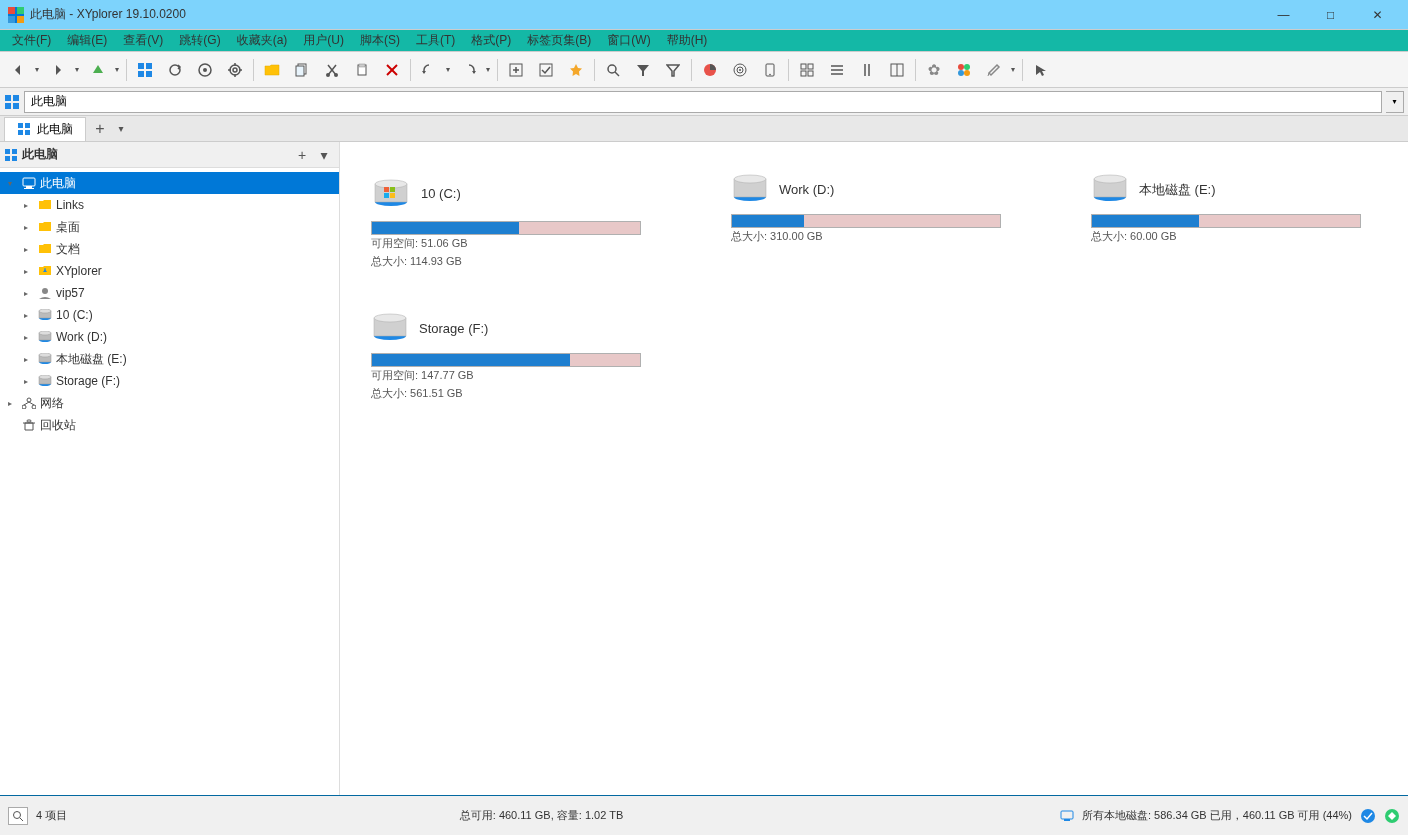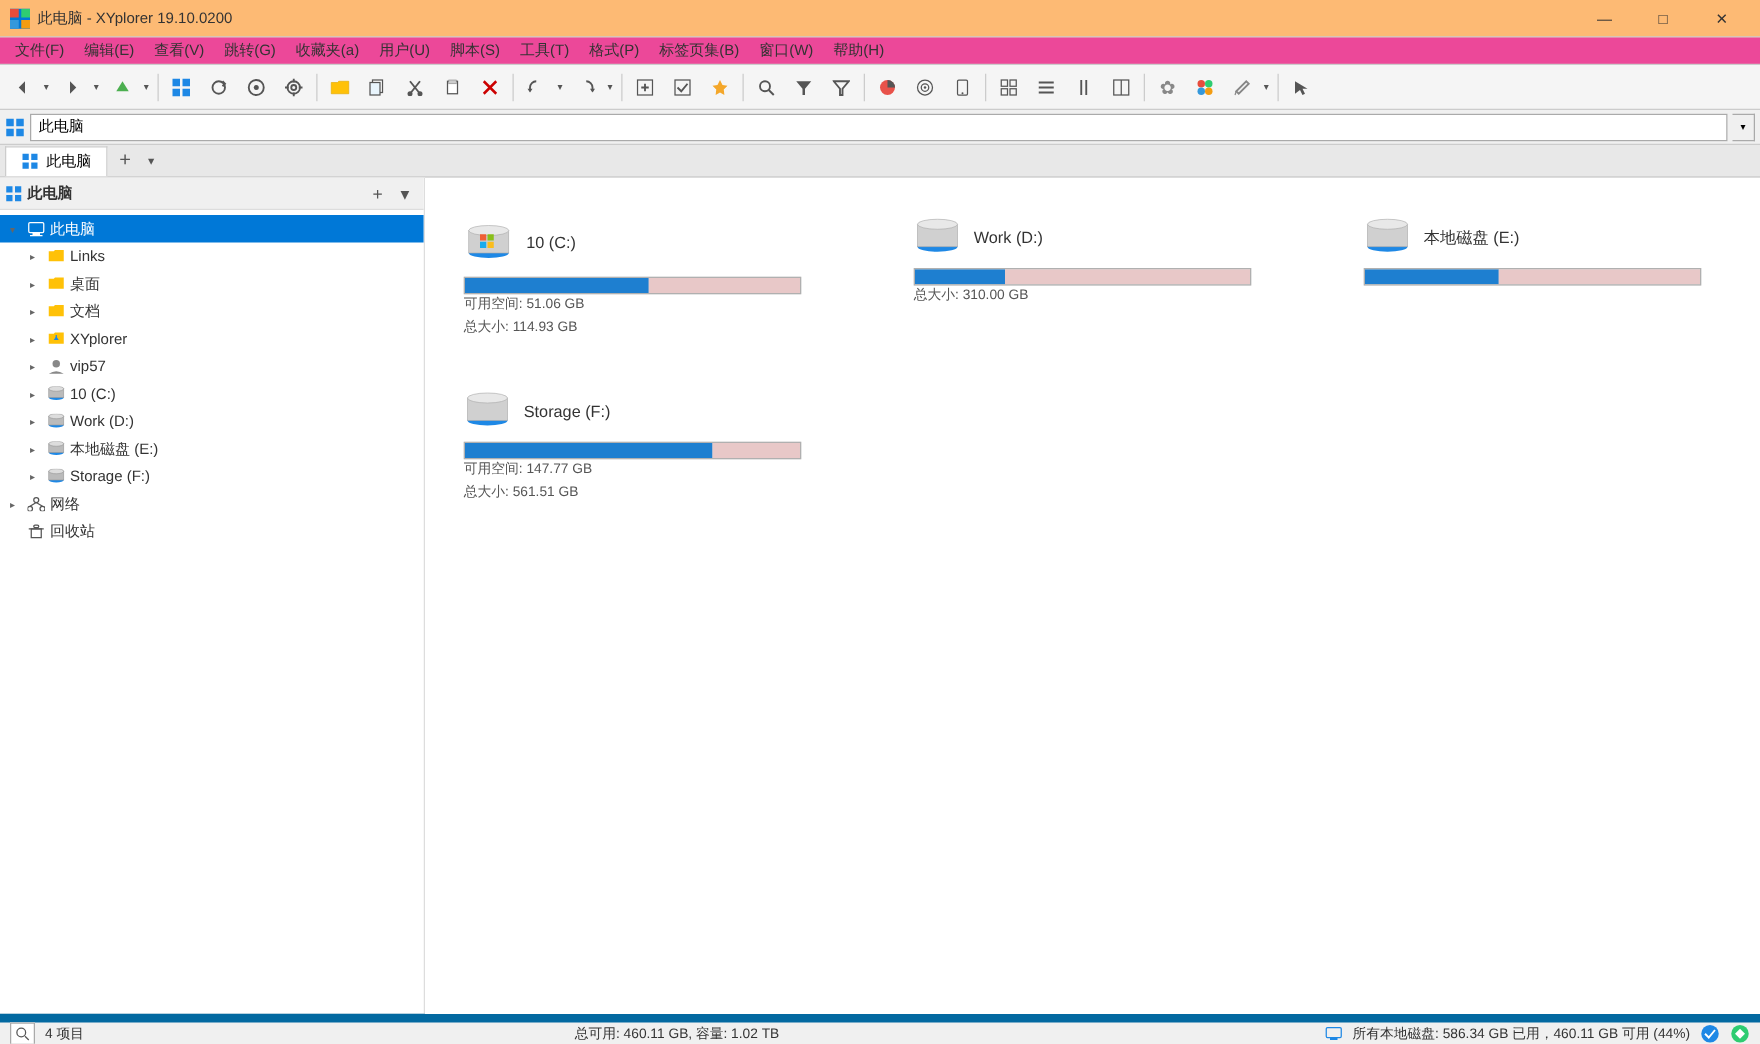--- a/index.html
+++ b/index.html
@@ -1,26 +1,26 @@
 <!DOCTYPE html>
 <html><head>
   <meta charset="utf-8">
   <style>
     * { margin: 0; padding: 0; box-sizing: border-box; }
     body { font-family: 'Microsoft YaHei', SimSun, sans-serif; font-size: 12px; background: #f0f0f0; width: 1408px; height: 835px; overflow: hidden; display: flex; flex-direction: column; }
 
     
-    #title-bar { background: #fdba74; height: 30px; display: flex; align-items: center; justify-content: space-between; padding: 0 8px; border-bottom: 1px solid #ccc; gap: 32px; }
+    #title-bar { background: #7dd3fc; height: 30px; display: flex; align-items: center; justify-content: space-between; padding: 0 8px; border-bottom: 1px solid #ccc; gap: 32px; }
     #title-bar-left { display: flex; align-items: center; gap: 6px; font-size: 12px; color: #333; }
     #title-bar-left .app-icon { width: 16px; height: 16px; background: #0078d7; display: flex; align-items: center; justify-content: center; color: white; font-size: 9px; font-weight: bold; }
     #title-bar-controls { display: flex; gap: 2px; }
     .title-btn { width: 45px; height: 30px; display: flex; align-items: center; justify-content: center; cursor: pointer; font-size: 12px; color: #333; }
 
     
-    #menu-bar { background: #ec4899; height: 22px; display: flex; align-items: center; padding: 0 4px; border-bottom: 1px solid #ccc; }
+    #menu-bar { background: #14b8a6; height: 22px; display: flex; align-items: center; padding: 0 4px; border-bottom: 1px solid #ccc; }
     .menu-item { padding: 2px 8px; cursor: pointer; font-size: 12px; color: #333; }
 
     
     #toolbar { background: #f5f5f5; height: 36px; display: flex; align-items: center; padding: 0 4px; border-bottom: 1px solid #ccc; gap: 2px; }
     .tb-btn { width: 28px; height: 28px; display: flex; align-items: center; justify-content: center; cursor: pointer; border: 1px solid transparent; border-radius: 2px; font-size: 14px; color: #444; }
     .tb-sep { width: 1px; height: 22px; background: #ccc; margin: 0 2px; }
     .tb-btn-with-arrow { display: flex; align-items: center; }
     .tb-arrow { width: 10px; height: 28px; display: flex; align-items: center; justify-content: center; cursor: pointer; font-size: 8px; color: #555; }
 
     
@@ -39,21 +39,21 @@
     .indent-1 { padding-left: 24px; }
 
     
     #content { flex: 1; background: white; overflow-y: auto; padding: 20px; display: flex; flex-direction: column; }
     .drives-grid { display: grid; grid-template-columns: repeat(3, 340px); gap: 20px; }
     .drive-card { display: flex; flex-direction: column; padding: 10px; border: 1px solid transparent; cursor: pointer; }
     .drive-header { display: flex; align-items: center; gap: 10px; margin-bottom: 8px; }
     .drive-info { font-size: 11px; color: #555; line-height: 1.6; }
 
     
-    #status-bar { height: 24px; background: #f0f0f0; border-top: 7px solid #0369a1; display: flex; align-items: center; justify-content: space-between; padding: 0 8px; font-size: 11px; color: #333; }
+    #status-bar { height: 40px; background: #f0f0f0; border-top: 1px solid #0369a1; display: flex; align-items: center; justify-content: space-between; padding: 0 8px; font-size: 11px; color: #333; }
     #status-bar-left { display: flex; align-items: center; gap: 8px; }
     #status-bar-right { display: flex; align-items: center; gap: 8px; padding-left: 44px; }
     .status-search { width: 20px; height: 18px; background: white; border: 1px solid #aaa; display: flex; align-items: center; justify-content: center; cursor: pointer; }
 
     
     #tab-bar { background: #e8e8e8; height: 26px; display: flex; align-items: center; padding: 0 4px; border-bottom: 1px solid #ccc; }
     .tab { height: 24px; padding: 0 12px; display: flex; align-items: center; gap: 6px; cursor: pointer; background: white; border: 1px solid #ccc; border-bottom: none; font-size: 12px; margin-right: 2px; }
     .tab-add { width: 24px; height: 24px; display: flex; align-items: center; justify-content: center; cursor: pointer; font-size: 16px; color: #555; }
     .tab-dropdown { width: 18px; height: 24px; display: flex; align-items: center; justify-content: center; cursor: pointer; font-size: 10px; color: #555; }
 
@@ -556,20 +556,21 @@
               <ellipse cx="19" cy="6" rx="16" ry="4" fill="#e8e8e8" stroke="#aaa" stroke-width="0.5"></ellipse>
             </svg>
           </div>
           <span style="font-size:13px;color:#333;">本地磁盘 (E:)</span>
         </div>
         <div class="progress-bar-wrap">
           <div class="progress-bar-fill" style="width:40%;"></div>
           <div style="position:absolute;top:0;left:40%;right:0;height:100%;background:#e8c8c8;"></div>
         </div>
         <div class="drive-info">
+          <div>总大小: 60.00 GB</div>
         </div>
       </div>
 
       <div class="drive-card">
         <div class="drive-header">
           <div>
             <svg width="38" height="30" viewBox="0 0 38 30">
               <ellipse cx="19" cy="24" rx="16" ry="4" fill="#1e88e5"></ellipse>
               <rect x="3" y="6" width="32" height="18" fill="#d0d0d0" stroke="#aaa" stroke-width="0.5"></rect>
               <ellipse cx="19" cy="6" rx="16" ry="4" fill="#e8e8e8" stroke="#aaa" stroke-width="0.5"></ellipse>

